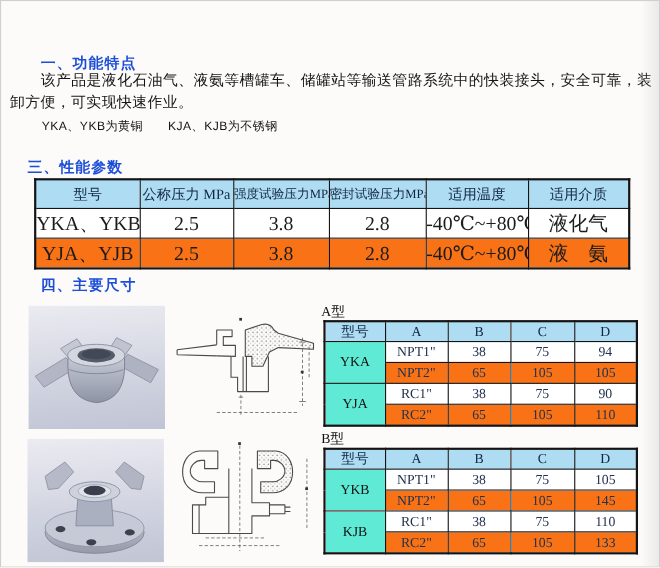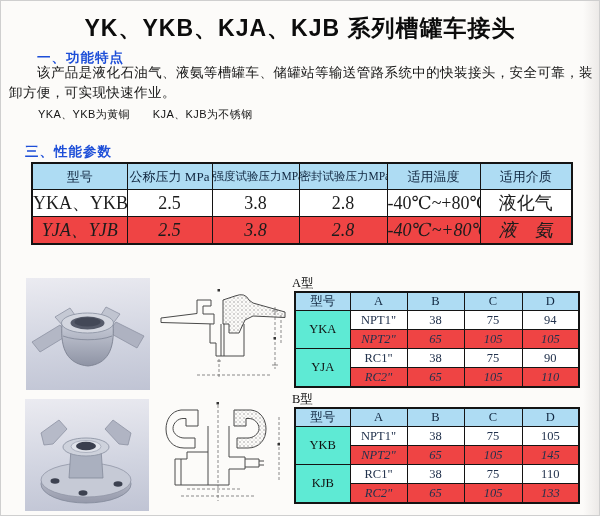--- a/index.html
+++ b/index.html
@@ -22,21 +22,21 @@
   .materials-line{position:absolute;top:106px;left:37px;font-size:11px;letter-spacing:0.4px;}
 
   table{border-collapse:collapse;position:absolute;table-layout:fixed;background:#ffffff;}
   th,td{border:1px solid #141414;text-align:center;vertical-align:middle;padding:0;
     font-family:"Liberation Serif","DejaVu Serif",serif;overflow:hidden;white-space:nowrap;}
 
   .perf{top:161px;left:30px;width:540px;border:2px solid #141414;}
   .perf th{background:#aedcf3;font-weight:normal;font-size:13px;height:25px;color:#10263f;}
   .perf th.sm{font-size:11.5px;}
   .perf td{font-size:18px;height:26px;color:#1c1c1c;}
-  tr.yellow td{background:#ef4444;font-style:italic;}
+  tr.yellow td{background:#f97316;}
 
   .dim{width:284px;border:2px solid #141414;}
   #table-a{top:290px;left:293px;}
   #table-b{top:406px;left:293px;}
   .dim th{background:#aedcf3;font-weight:normal;font-size:12.5px;height:17px;color:#10263f;}
   .dim td{font-size:12.5px;height:18px;color:#22324d;}
   .dim td.model{background:#5eead4;color:#111111;}
 
   .figlabel{position:absolute;font-size:12.5px;font-family:"Liberation Serif","DejaVu Serif",serif;color:#111;}
   #label-a{top:274px;left:291px;}
@@ -48,21 +48,20 @@
   #photo-b{top:398px;left:24px;}
   .draw{position:absolute;}
   #draw-a{top:280px;left:156px;}
   #draw-b{top:396px;left:150px;}
 </style>
 </head>
 <body>
 
 <div class="page">
 
-  <h1 class="title">YK、YKB、KJA、KJB 系列槽罐车接头</h1>
 
   <div class="heading" id="h-features">一、功能特点</div>
   <p class="para">该产品是液化石油气、液氨等槽罐车、储罐站等输送管路系统中的快装接头，安全可靠，装卸方便，可实现快速作业。</p>
 
   <div class="materials-line">YKA、YKB为黄铜　　KJA、KJB为不锈钢</div>
 
   <div class="heading" id="h-performance">三、性能参数</div>
 
   <table class="perf">
     <colgroup>
@@ -94,20 +93,21 @@
         <td>YJA、YJB</td>
         <td>2.5</td>
         <td>3.8</td>
         <td>2.8</td>
         <td>-40℃~+80℃</td>
         <td>液　氨</td>
       </tr>
     </tbody>
   </table>
 
+  <div class="heading" id="h-dimensions">四、主要尺寸</div>
 
   <div class="photo" id="photo-a">
     <svg width="124" height="112" viewBox="0 0 124 112">
       <defs>
         <linearGradient id="metalA" x1="0" y1="0" x2="0" y2="1">
           <stop offset="0" stop-color="#c6cad6"></stop>
             <stop offset="1" stop-color="#8e93a4"></stop>
         </linearGradient>
       </defs>
       <polygon points="6,64 34,47 42,57 14,74" fill="#b3b7c5" stroke="#8d92a2" stroke-width="0.8"></polygon>

